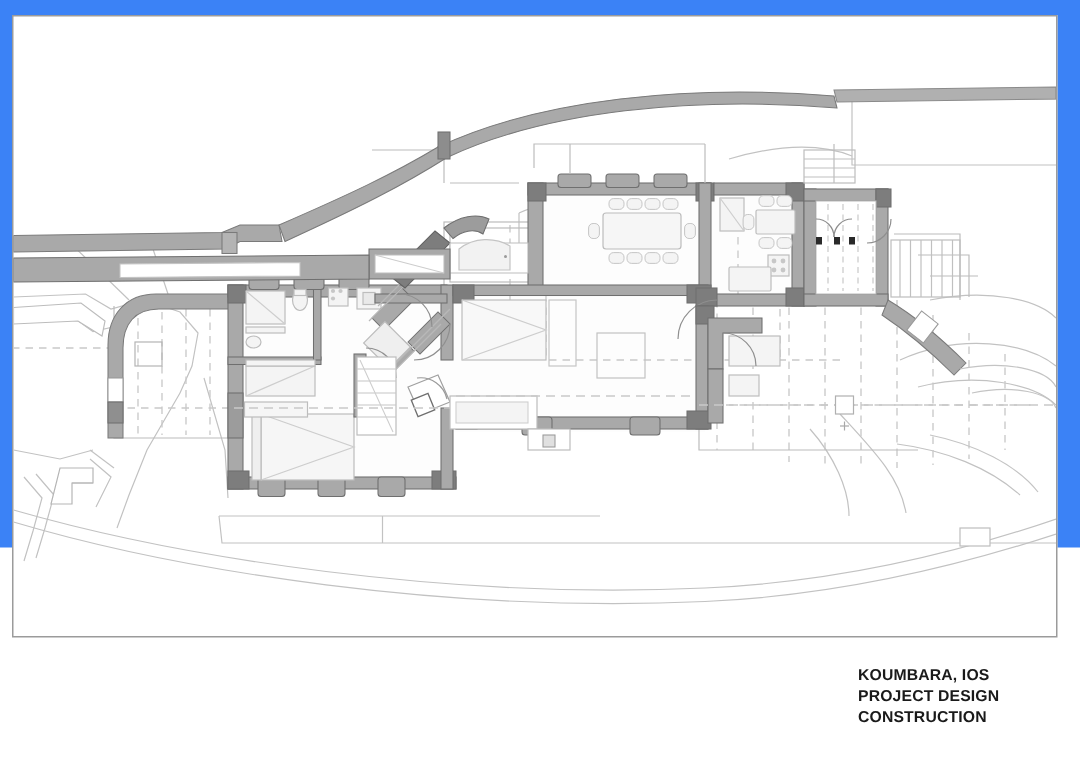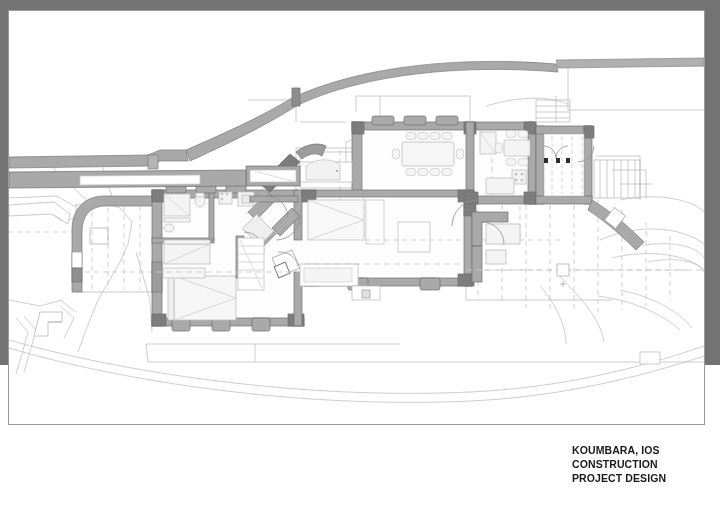--- a/index.html
+++ b/index.html
@@ -1,18 +1,18 @@
 <!DOCTYPE html>
 <html><head>
 <meta charset="utf-8">
 <style>
   html,body{margin:0;padding:0;background:#ffffff;}
   body{width:720px;height:509px;overflow:hidden;
        font-family:"Liberation Sans",sans-serif;}
-  #sheet{position:relative;width:720px;height:365px;background:#737373;}
+  #sheet{position:relative;width:720px;height:365px;background:#3b82f6;}
   #frame{position:absolute;left:8px;top:10px;width:697px;height:415px;
          border:1px solid #9b9b9b;box-sizing:border-box;background:#ffffff;}
   #plan{position:absolute;left:0;top:0;width:720px;height:509px;}
   #title-block{position:absolute;left:572px;top:443px;width:140px;}
   #title-block .tl{font-size:10.5px;font-weight:bold;color:#1a1a1a;
                    line-height:14.2px;letter-spacing:.1px;white-space:nowrap;}
 </style>
 </head>
 <body>
 
@@ -427,17 +427,17 @@
 
       <g fill="#ffffff" stroke="#bdbdbd" stroke-width="0.8">
         <rect x="640" y="352" width="20" height="12"></rect>
       </g>
 
     </g>
   </svg>
 
   <div id="title-block">
     <div class="tl">KOUMBARA, IOS</div>
+    <div class="tl">PROJECT DESIGN</div>
     <div class="tl">CONSTRUCTION</div>
-    <div class="tl">PROJECT DESIGN</div>
   </div>
 
 </div>
 
 </body></html>

